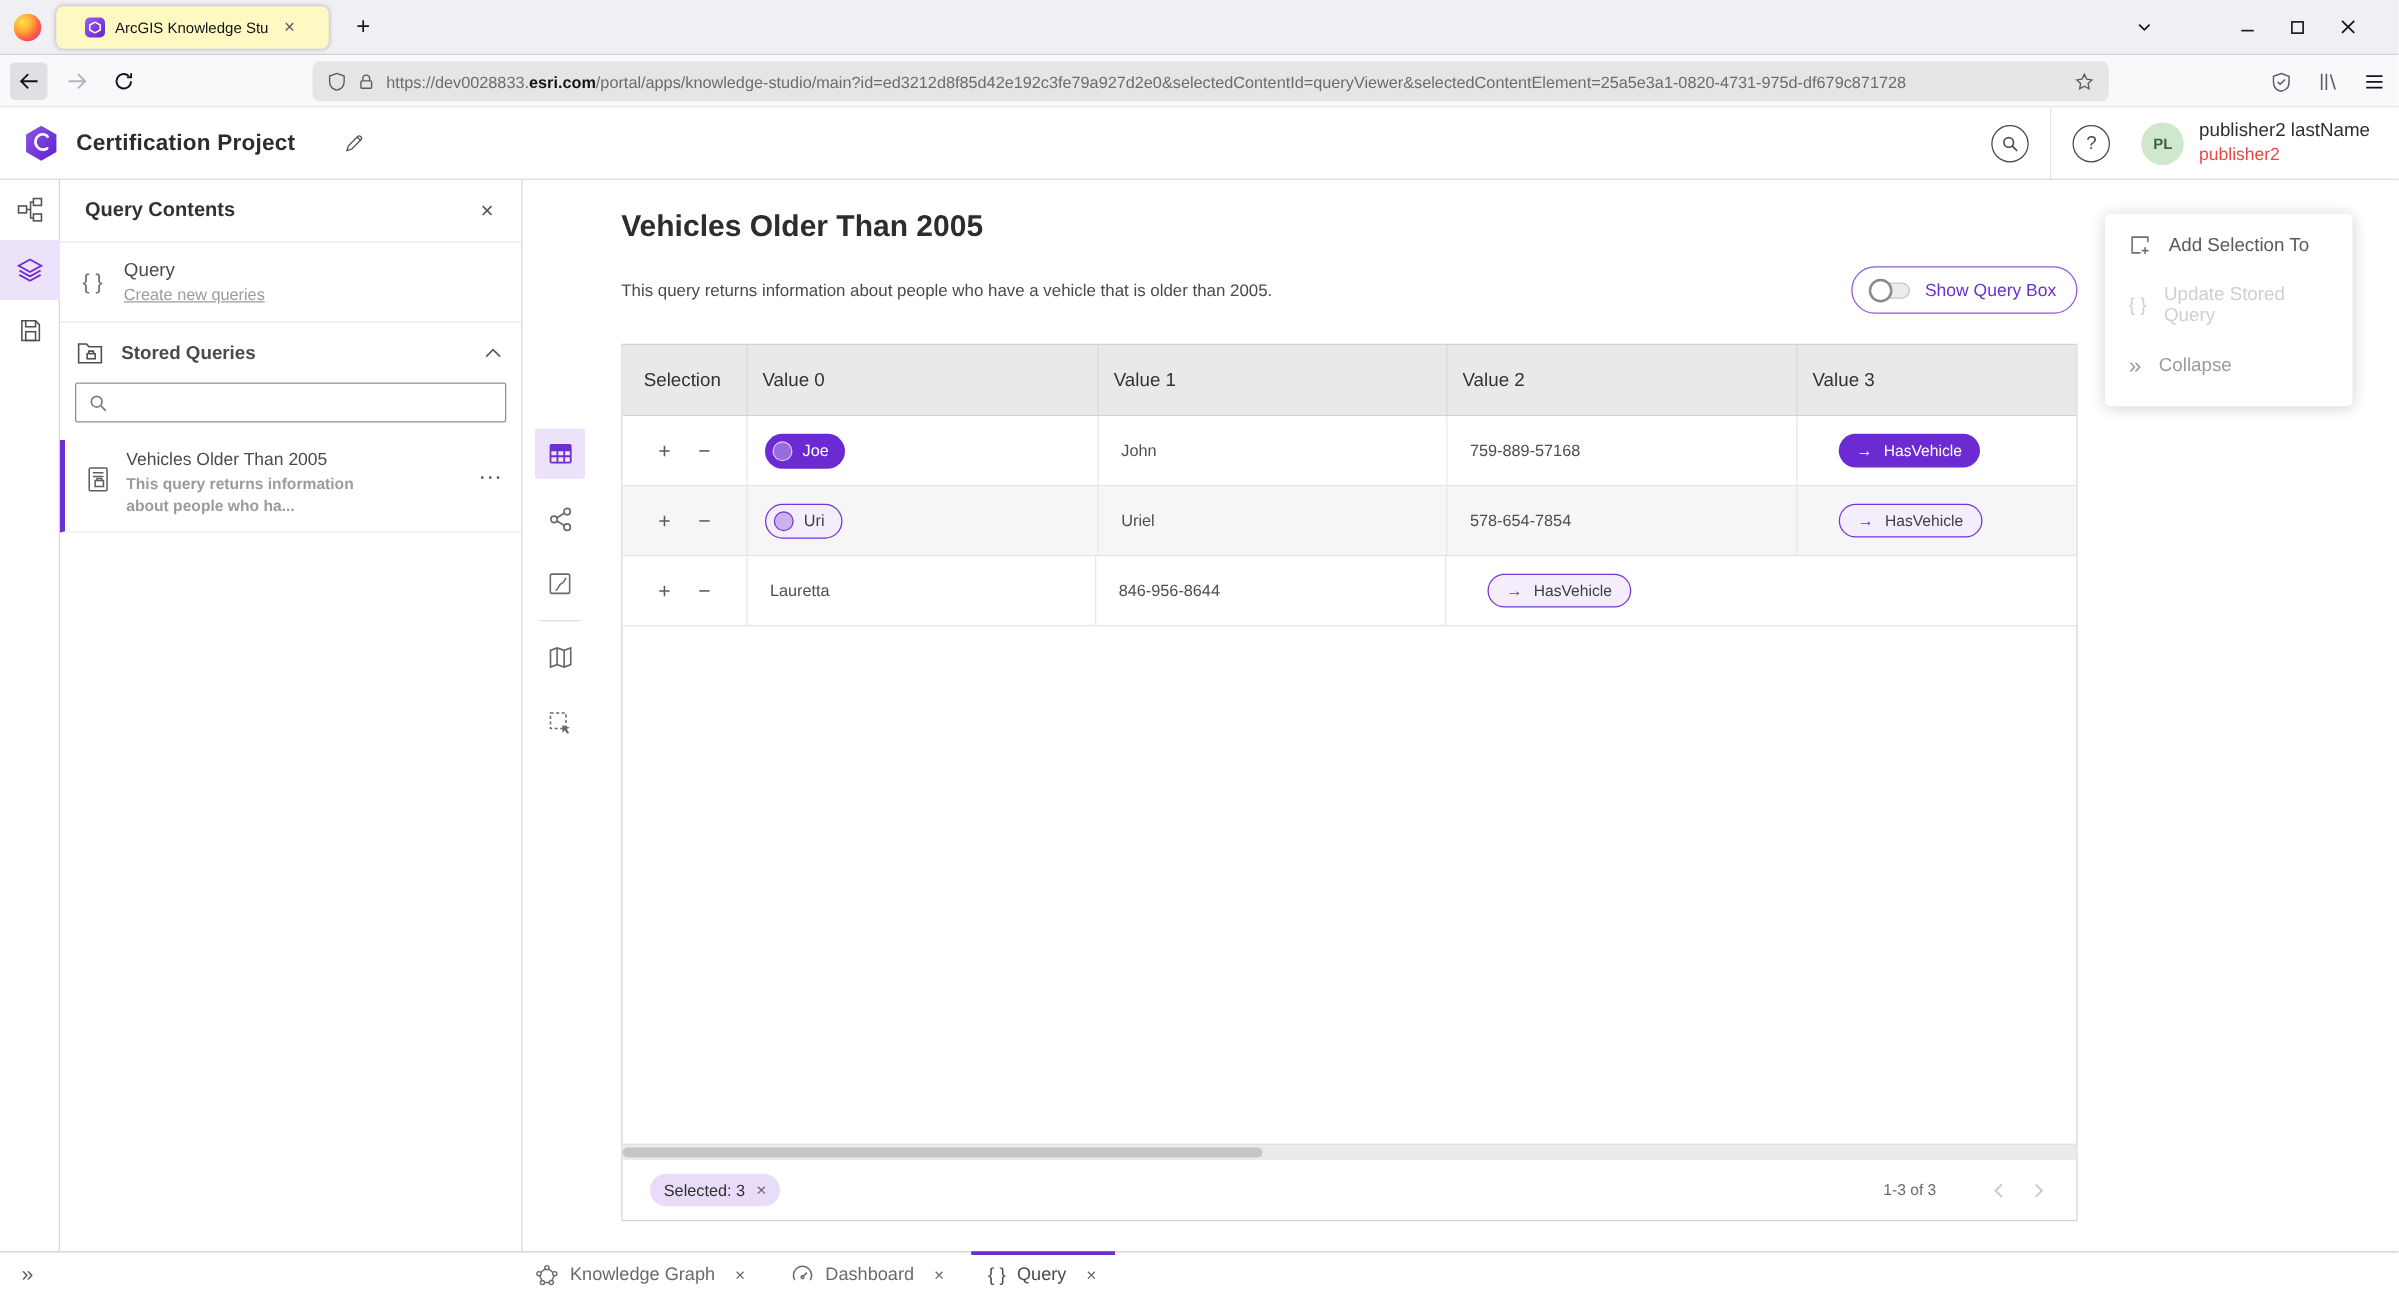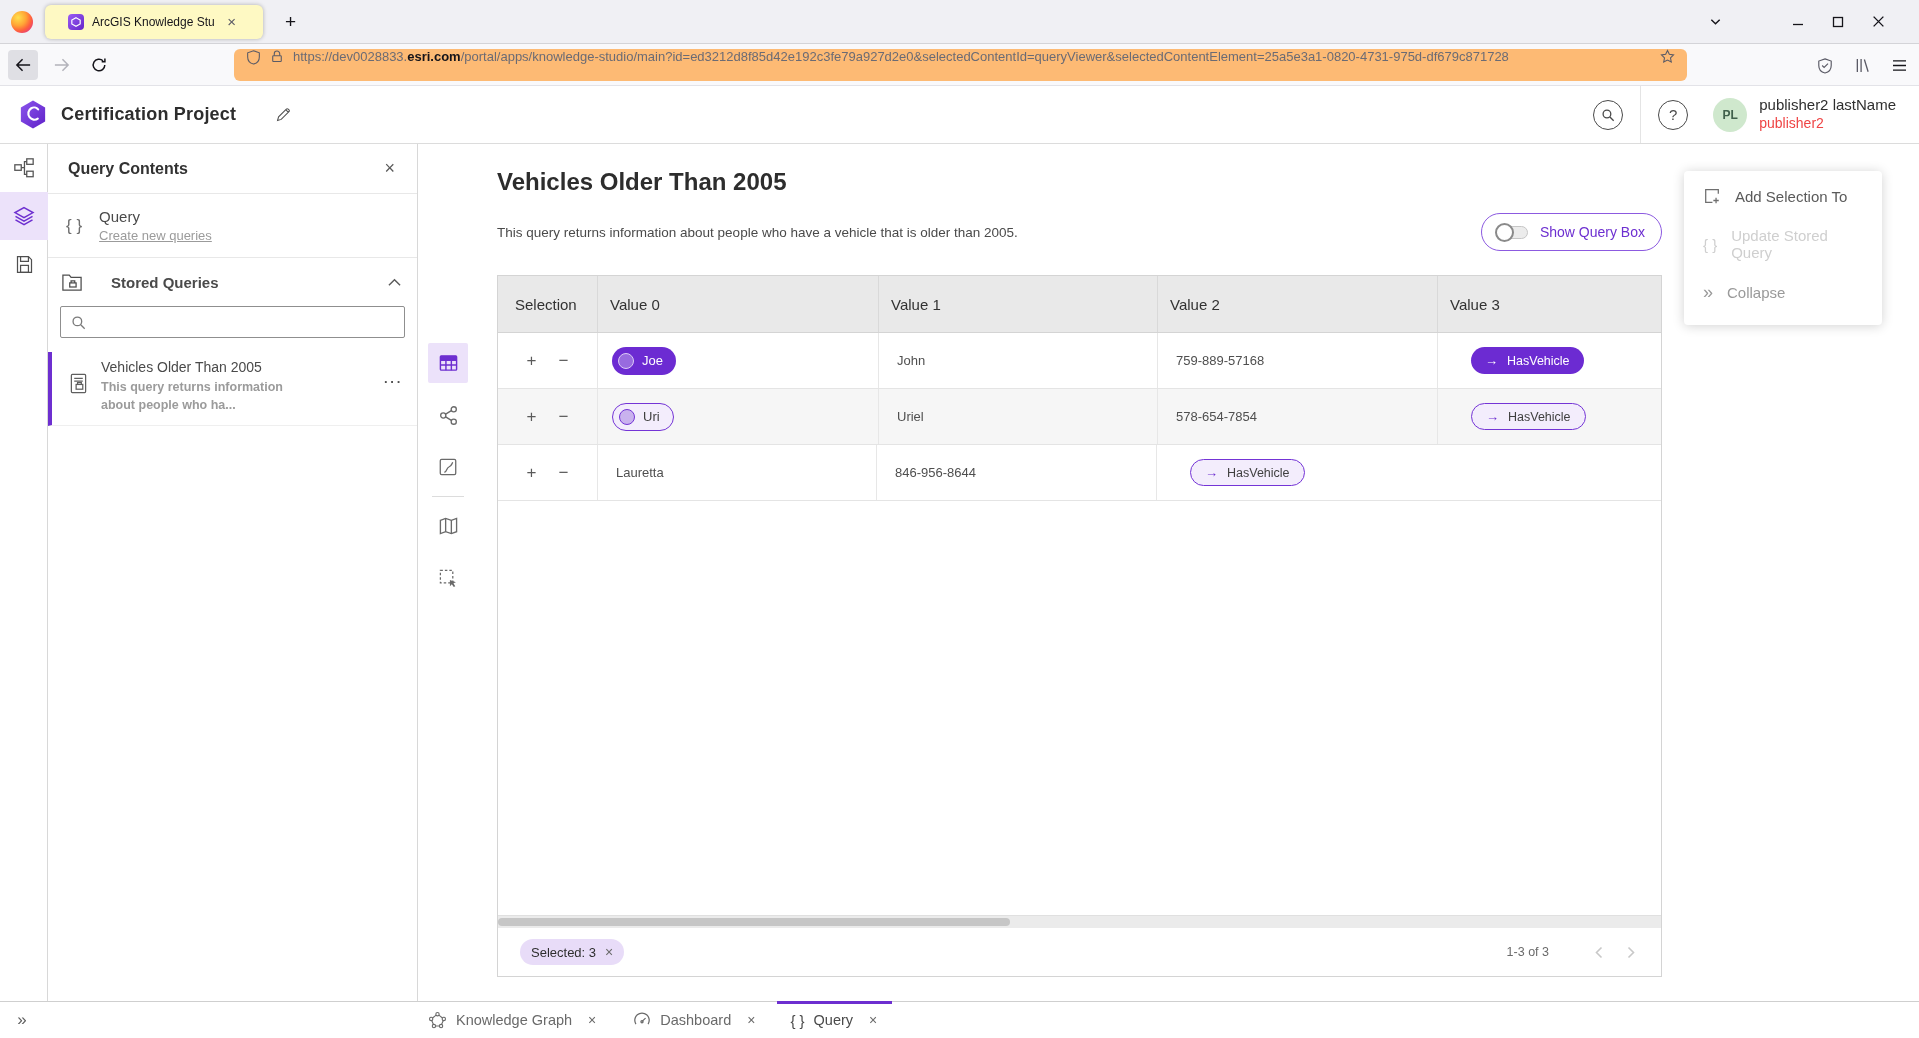--- a/index.html
+++ b/index.html
@@ -16,21 +16,21 @@
   .tab-close { color:#5b5b66; font-size:15px; line-height:1; padding:2px 4px; }
   .new-tab { font-size:19px; color:#15141a; margin-left:16px; padding:0 6px; }
   .chrome-right { margin-left:auto; display:flex; align-items:center; padding-right:20px; }
   .win-btn { padding:6px 14px; }
   .tabs-chevron { margin-right:42px; }
 
   .chrome-nav { position:absolute; top:44px; left:0; right:0; height:42px; background:#f9f9fb; border-bottom:1px solid #e3e3e8; }
   .nav-left { position:absolute; left:8px; top:0; height:42px; display:flex; align-items:center; gap:8px; }
   .nav-btn { width:30px; height:30px; display:flex; align-items:center; justify-content:center; border-radius:4px; }
   .nav-btn.back { background:#dfdfe4; }
-  .url-field { position:absolute; left:234px; right:232px; top:5px; height:32px; background:#fdba74; border-radius:6px; display:flex; padding:0 12px; gap:9px; font-size:13px; }
+  .url-field { position:absolute; left:250px; right:232px; top:5px; height:32px; background:#e5e5e5; border-radius:6px; display:flex; align-items:center; padding:0 12px; gap:9px; font-size:13px; }
   .url-text { white-space:nowrap; overflow:hidden; color:#6b6b74; flex:1; }
   .url-text b { color:#15141a; font-weight:700; }
   .nav-right { position:absolute; right:12px; top:0; height:42px; display:flex; align-items:center; gap:22px; }
 
   
   .app-header { position:absolute; top:86px; left:0; right:0; height:58px; background:#fff; border-bottom:1px solid #dcdcdc; display:flex; align-items:center; padding:0 19px; }
   .project-title { font-size:18px; font-weight:700; color:#2d2d2d; margin-left:14px; letter-spacing:.2px; }
   .pencil-btn { margin-left:38px; }
   .header-right { margin-left:auto; display:flex; align-items:center; height:100%; }
   .hdr-circle { width:30px; height:30px; border:1.4px solid #4a4a4a; border-radius:50%; display:flex; align-items:center; justify-content:center; color:#4a4a4a; font-size:15px; }
@@ -48,21 +48,21 @@
   .strip-cell.selected { background:#ece2fa; }
 
   .left-panel { position:absolute; left:48px; top:0; width:370px; height:100%; border-right:1px solid #d8d8d8; background:#fff; }
   .panel-header { height:50px; display:flex; align-items:center; padding:0 14px 0 20px; border-bottom:1px solid #e8e8e8; }
   .panel-title { font-size:16px; font-weight:700; color:#323232; }
   .panel-close { margin-left:auto; font-size:18px; color:#5a5a5a; padding:2px 8px; }
   .query-item { height:64px; display:flex; align-items:center; padding:0 20px 0 18px; gap:17px; border-bottom:1px solid #e8e8e8; }
   .braces { font-size:17px; color:#6f6f6f; white-space:pre; }
   .qi-title { font-size:15px; color:#4a4a4a; }
   .qi-sub { font-size:13px; color:#9b9b9b; margin-top:3px;text-decoration:underline; }
-  .section-header { height:48px; display:flex; align-items:center; padding:0 16px 0 13px; gap:28px; }
+  .section-header { height:48px; display:flex; align-items:center; padding:0 16px 0 13px; gap:14px; }
   .section-label { font-size:15px; font-weight:700; color:#4a4a4a; }
   .section-chevron { margin-left:auto; }
   .search-box { margin:0 12px; height:32px; border:1px solid #8f8f8f; border-radius:2px; display:flex; align-items:center; padding:0 10px; gap:8px; background:#fff; }
   .search-box input { border:none; outline:none; flex:1; font-size:13px; background:transparent; font-family:"Liberation Sans",sans-serif; }
   .stored-item { margin-top:14px; position:relative; padding:7px 44px 11px 17px; border-left:4px solid #6d2fd0; border-bottom:1px solid #efefef; display:flex; gap:13px; }
   .si-icon { margin-top:14px; }
   .si-title { font-size:14px; color:#4a4a4a; }
   .si-desc { font-size:12.5px; color:#9b9b9b; line-height:1.45; margin-top:3px; max-width:200px;font-weight:bold; }
   .si-menu { position:absolute; right:14px; top:22px; font-size:13px; font-weight:700; letter-spacing:2px; color:#4f4f4f; }
 

